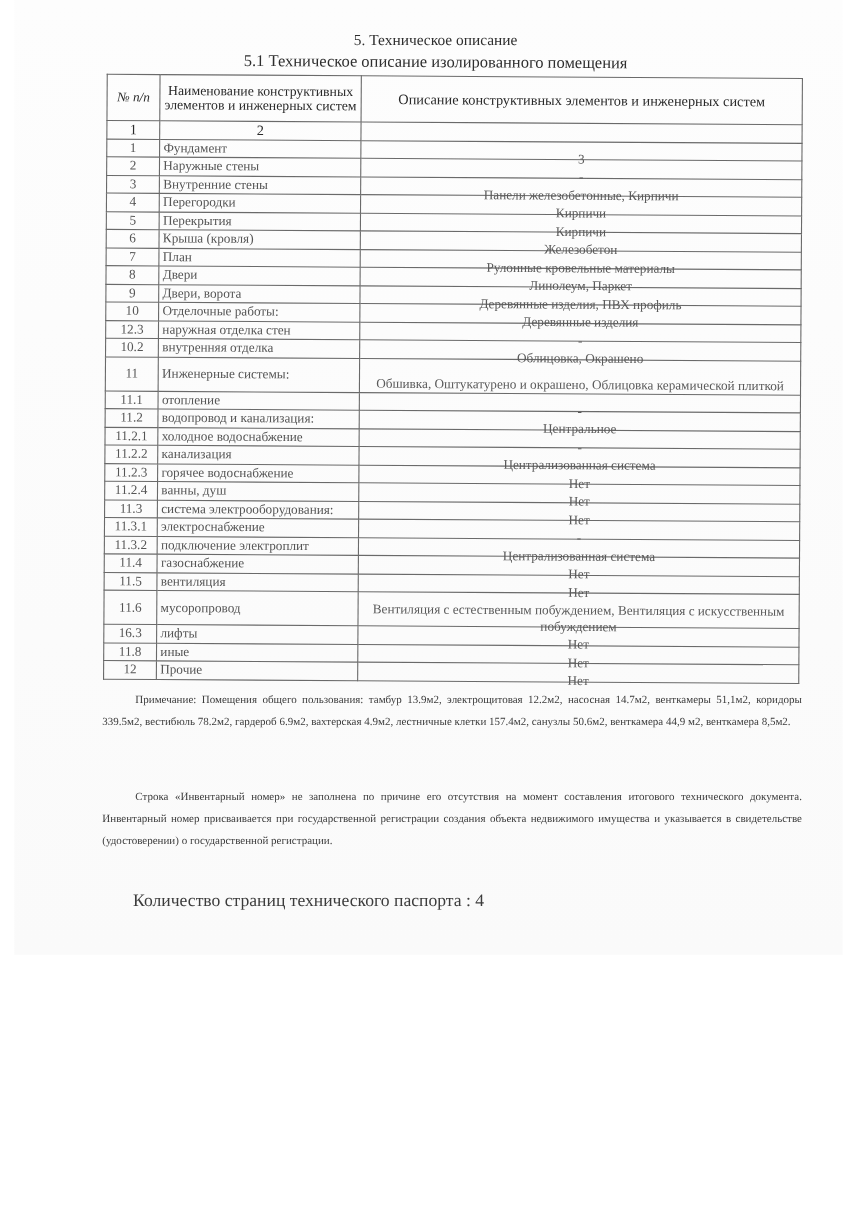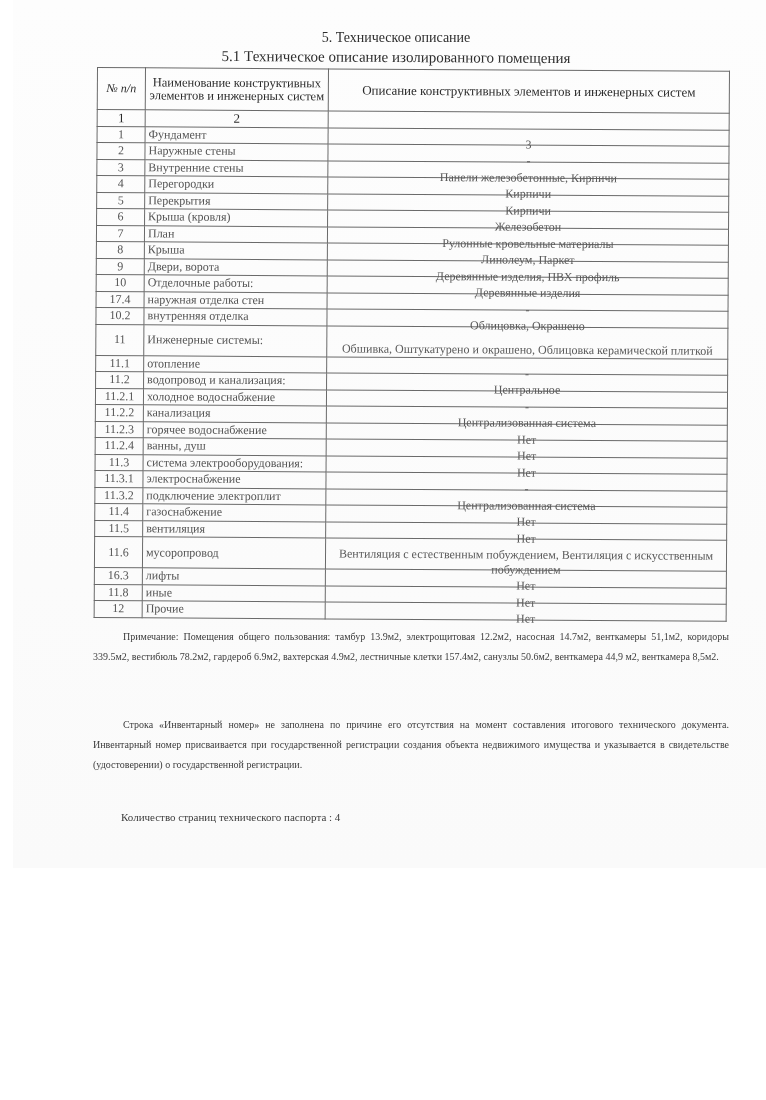--- a/index.html
+++ b/index.html
@@ -28,21 +28,21 @@
   td.name { text-align: left; color: #555; padding-left: 3px; }
   td.desc { text-align: center; color: #5a5a5a; position: relative; top: 8px; }
   tr.idx td { color: #2a2a2a; font-size: 13px; }
   tr.tall td { height: 30px; }
 
   .note { position: absolute; left: 80px; width: 636px; font-size: 10px;
     line-height: 20px; text-align: justify; color: #3c3c3c; }
   .note p { margin: 0; text-indent: 30px; }
   .note.n1 { top: 627px; }
   .note.n2 { top: 715px; }
-  .line { position: absolute; left: 108px; font-size: 11px; color: #3c3c3c; }
+  .line { position: absolute; left: 108px; font-size: 16px; color: #3c3c3c; }
   .line.l1 { top: 811px; }
   .line.l2 { top: 835px; }
 </style>
 </head>
 <body>
 
 <div class="page">
   <div class="title h1">5. Техническое описание</div>
   <div class="title h2">5.1 Техническое описание изолированного помещения</div>
 
@@ -96,35 +96,35 @@
             <td class="name">Крыша (кровля)</td>
             <td class="desc">Железобетон</td>
           </tr>
           <tr>
             <td class="num">7</td>
             <td class="name">План</td>
             <td class="desc">Рулонные кровельные материалы</td>
           </tr>
           <tr>
             <td class="num">8</td>
-            <td class="name">Крыша</td>
+            <td class="name">Двери</td>
             <td class="desc">Линолеум, Паркет</td>
           </tr>
           <tr>
             <td class="num">9</td>
             <td class="name">Двери, ворота</td>
             <td class="desc">Деревянные изделия, ПВХ профиль</td>
           </tr>
           <tr>
             <td class="num">10</td>
             <td class="name">Отделочные работы:</td>
             <td class="desc">Деревянные изделия</td>
           </tr>
           <tr>
-            <td class="num">17.4</td>
+            <td class="num">12.3</td>
             <td class="name">наружная отделка стен</td>
             <td class="desc">-</td>
           </tr>
           <tr>
             <td class="num">10.2</td>
             <td class="name">внутренняя отделка</td>
             <td class="desc">Облицовка, Окрашено</td>
           </tr>
           <tr class="tall">
             <td class="num">11</td>

